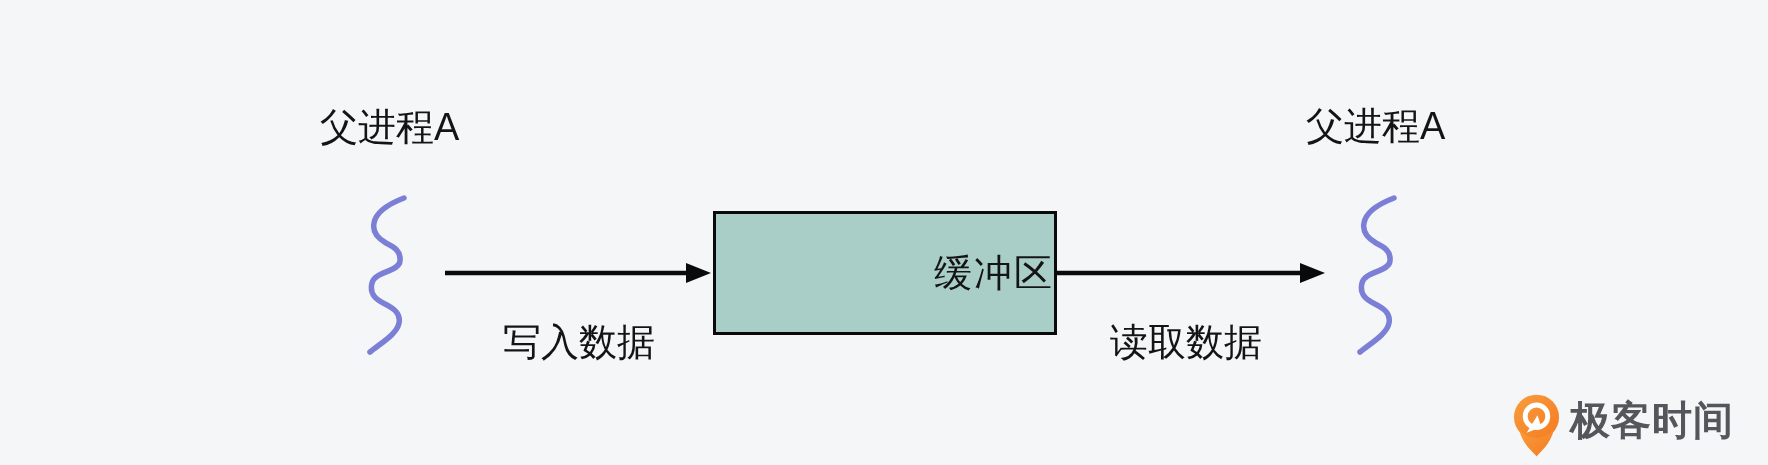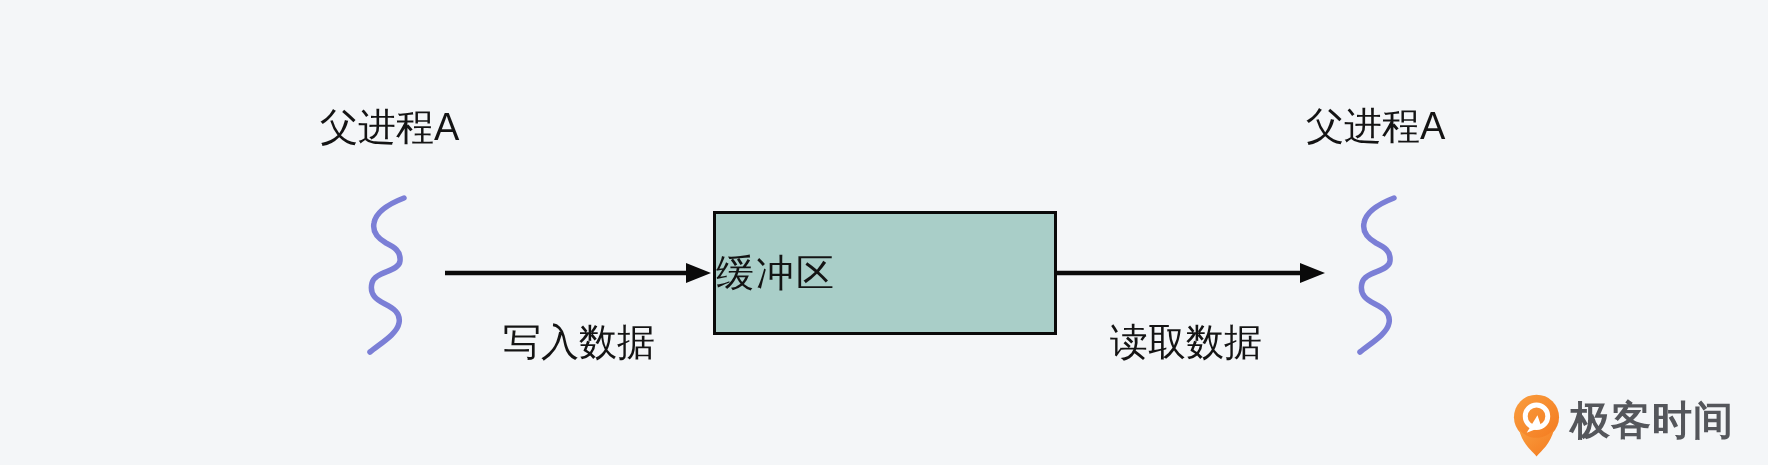--- a/index.html
+++ b/index.html
@@ -57,21 +57,21 @@
   .arrow-head { fill: var(--arrow); }
 
   .buffer-box {
     position: absolute;
     left: 713px; top: 211px;
     width: 344px; height: 124px;
     background: var(--buffer-fill);
     border: 3px solid var(--buffer-border);
     display: flex;
     align-items: center;
-    justify-content: flex-start;
+    justify-content: flex-end;
   }
   .buffer-box span {
     font-size: 38px;
     color: var(--text);
     letter-spacing: 2px;
   }
 
   .logo {
     position: absolute;
     left: 1512px; top: 393px;

